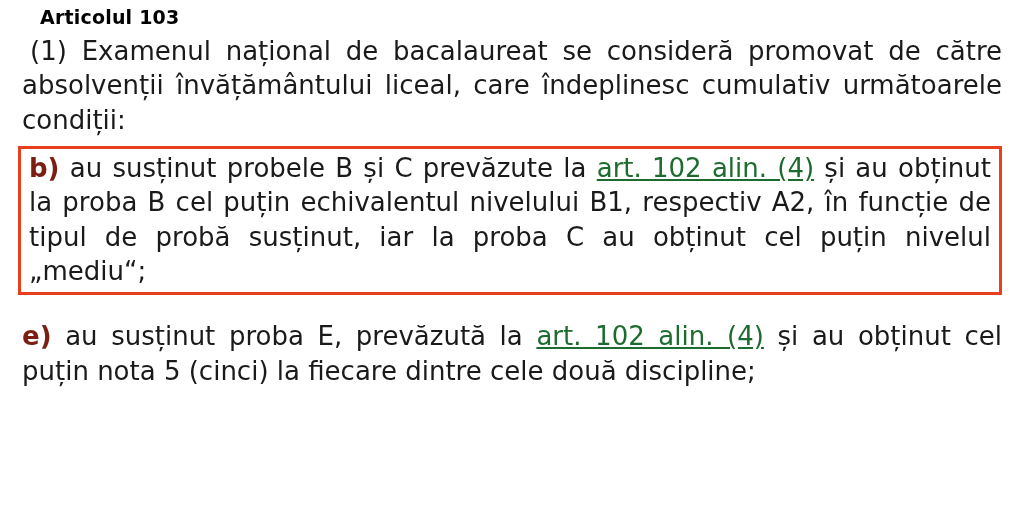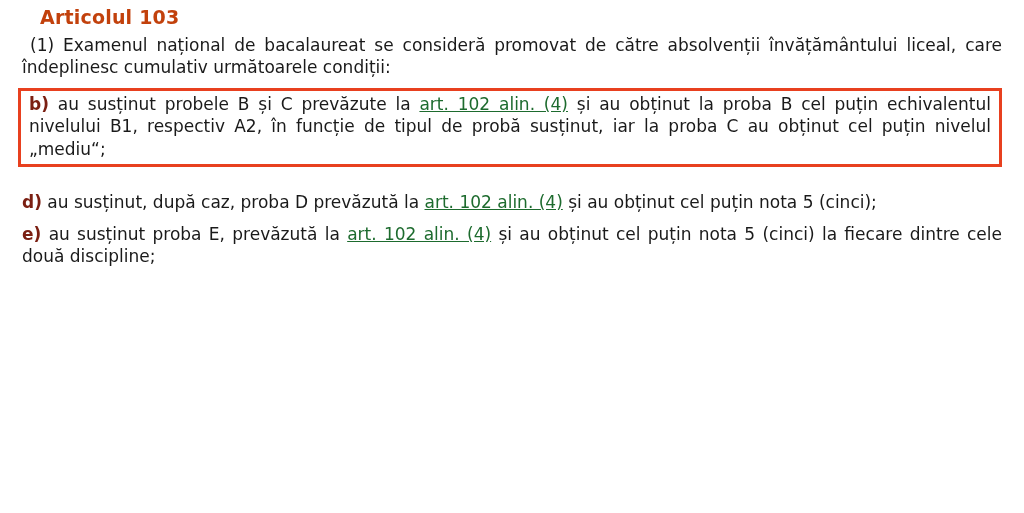--- a/index.html
+++ b/index.html
@@ -15,28 +15,28 @@
     overflow: hidden;
   }
   .page {
     position: relative;
     width: 1024px;
     height: 513px;
     box-sizing: border-box;
     padding: 4px 22px 0 22px;
   }
   .article-title {
-    color: #c2410c;
+    color: #000000;
     font-weight: bold;
     font-size: 19px;
     margin: 2px 0 6px 18px;
     letter-spacing: 0.2px;
   }
   .para {
-    font-size: 17px;
+    font-size: 26px;
     line-height: 1.32;
     text-align: justify;
     text-justify: inter-word;
     margin: 0 0 9px 0;
     color: #1a1a1a;
   }
   .para.intro {
     text-indent: 8px;
   }
   .marker {
@@ -71,17 +71,16 @@
 
   <p class="para intro">
     <span>(1)</span>
     <span>Examenul național de bacalaureat se consideră promovat de către absolvenții învățământului liceal, care îndeplinesc cumulativ următoarele condiții:</span>
   </p>
 
   <div id="items-container">
       <div class="highlight-box">
         <p class="para"><span class="marker">b)</span> <span>au susținut probele B și C prevăzute la </span><span class="ref nowrap">art. 102 alin. (4)</span><span> și au obținut la proba B cel puțin echivalentul nivelului B1, respectiv A2, în funcție de tipul de probă susținut, iar la proba C au obținut cel puțin nivelul „mediu“;</span></p>
       </div>
-      <p class="para"><span class="marker">d)</span> <span>au susținut, după caz, proba D prevăzută la </span><span class="ref nowrap">art. 102 alin. (4)</span><span> și au obținut cel puțin nota 5 (cinci);</span></p>
       <p class="para"><span class="marker">e)</span> <span>au susținut proba E, prevăzută la </span><span class="ref nowrap">art. 102 alin. (4)</span><span> și au obținut cel puțin nota 5 (cinci) la fiecare dintre cele două discipline;</span></p>
     </div>
 
 </div>
 
 </body></html>

